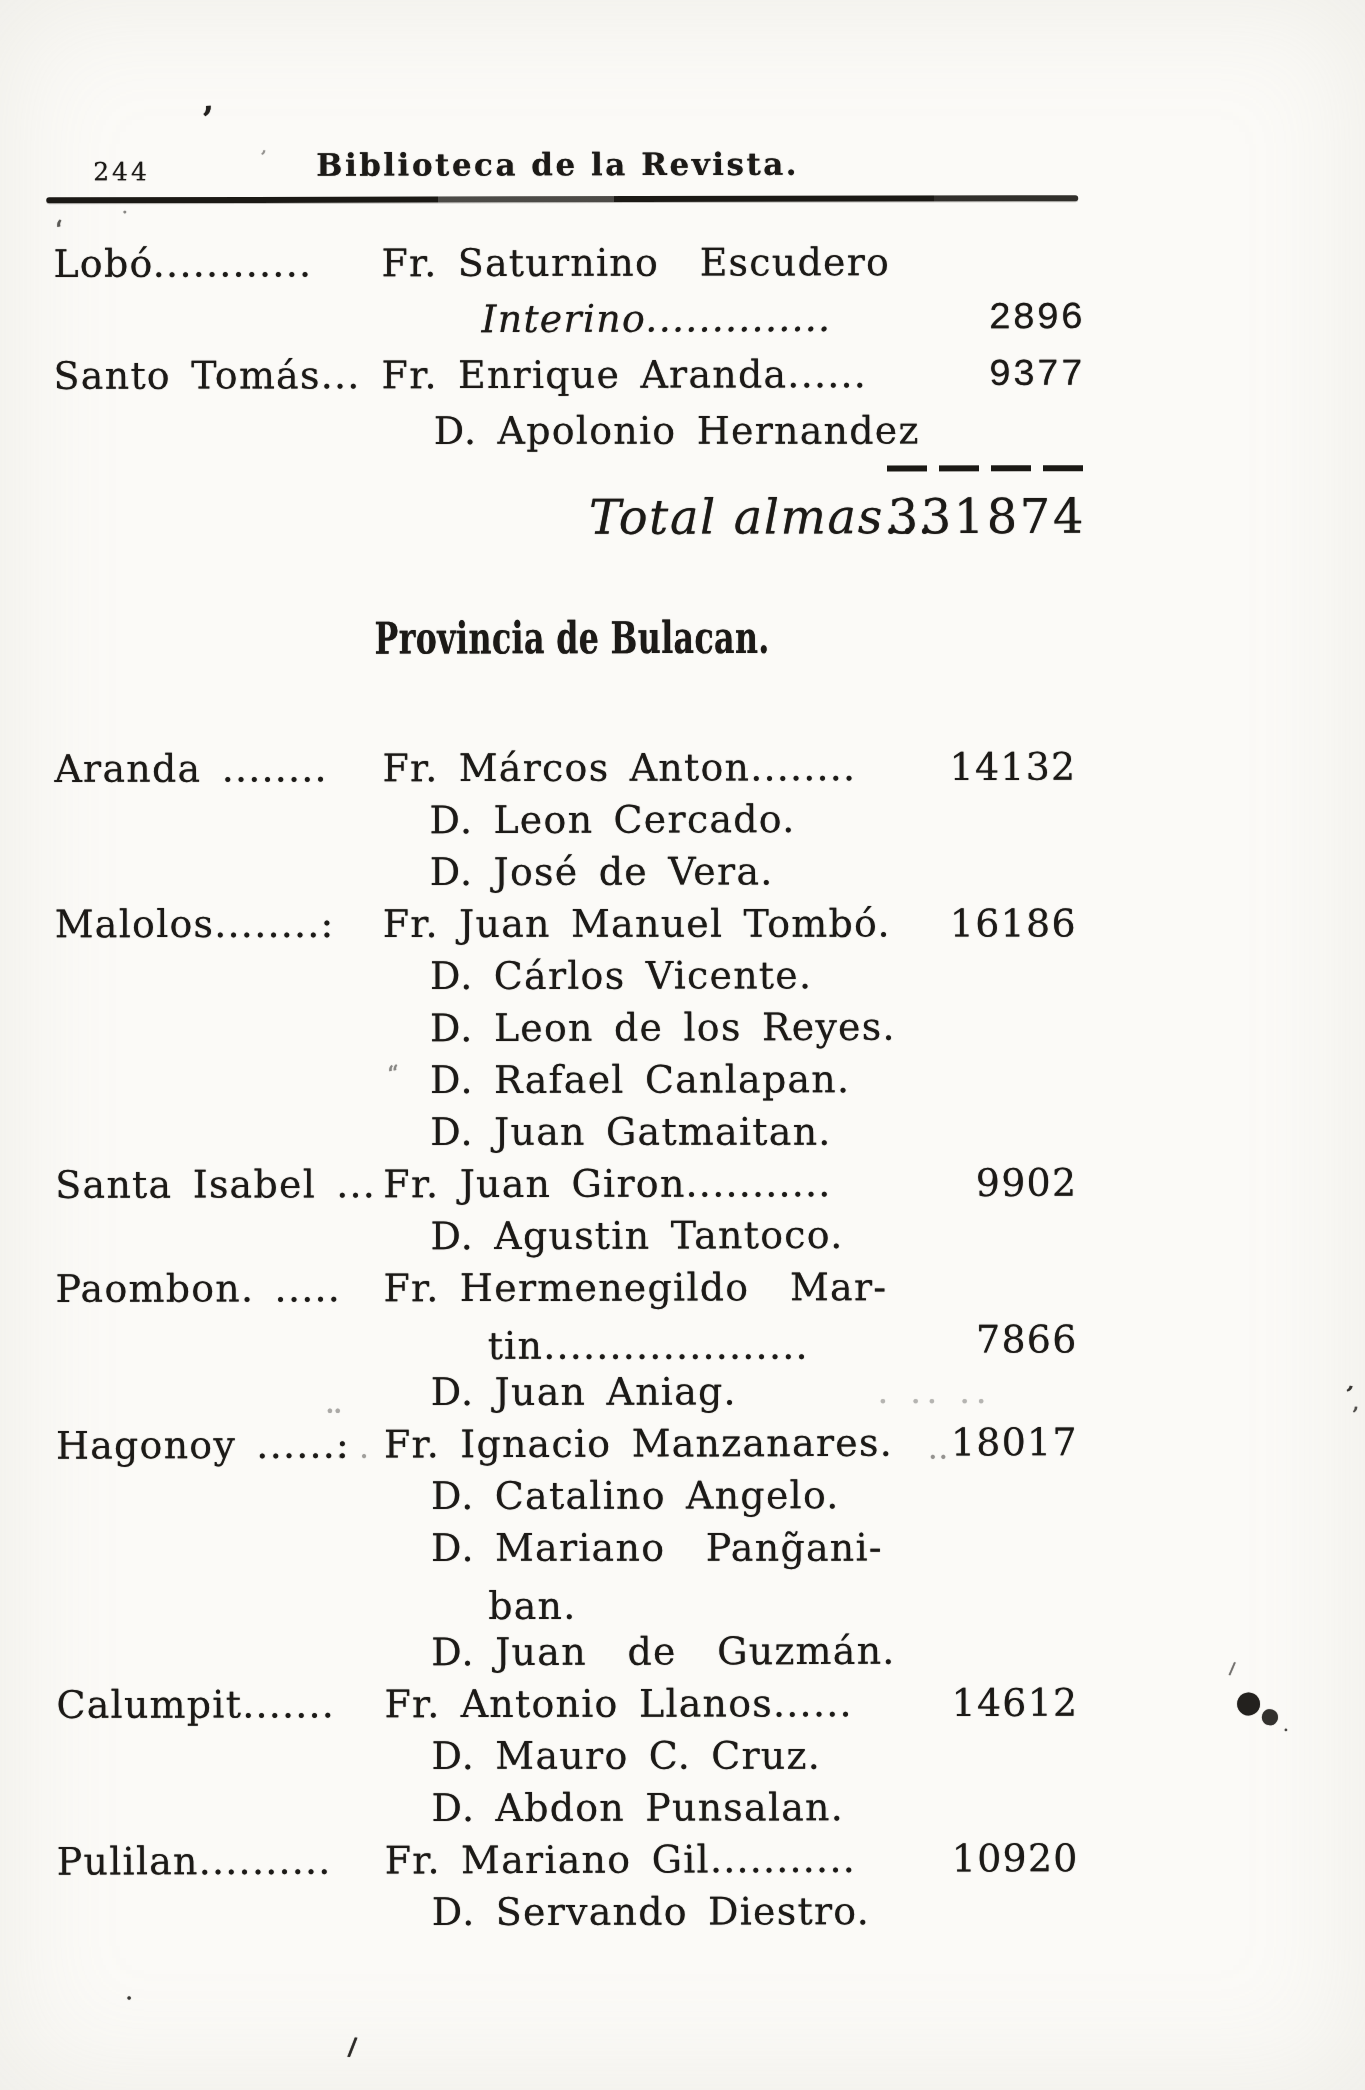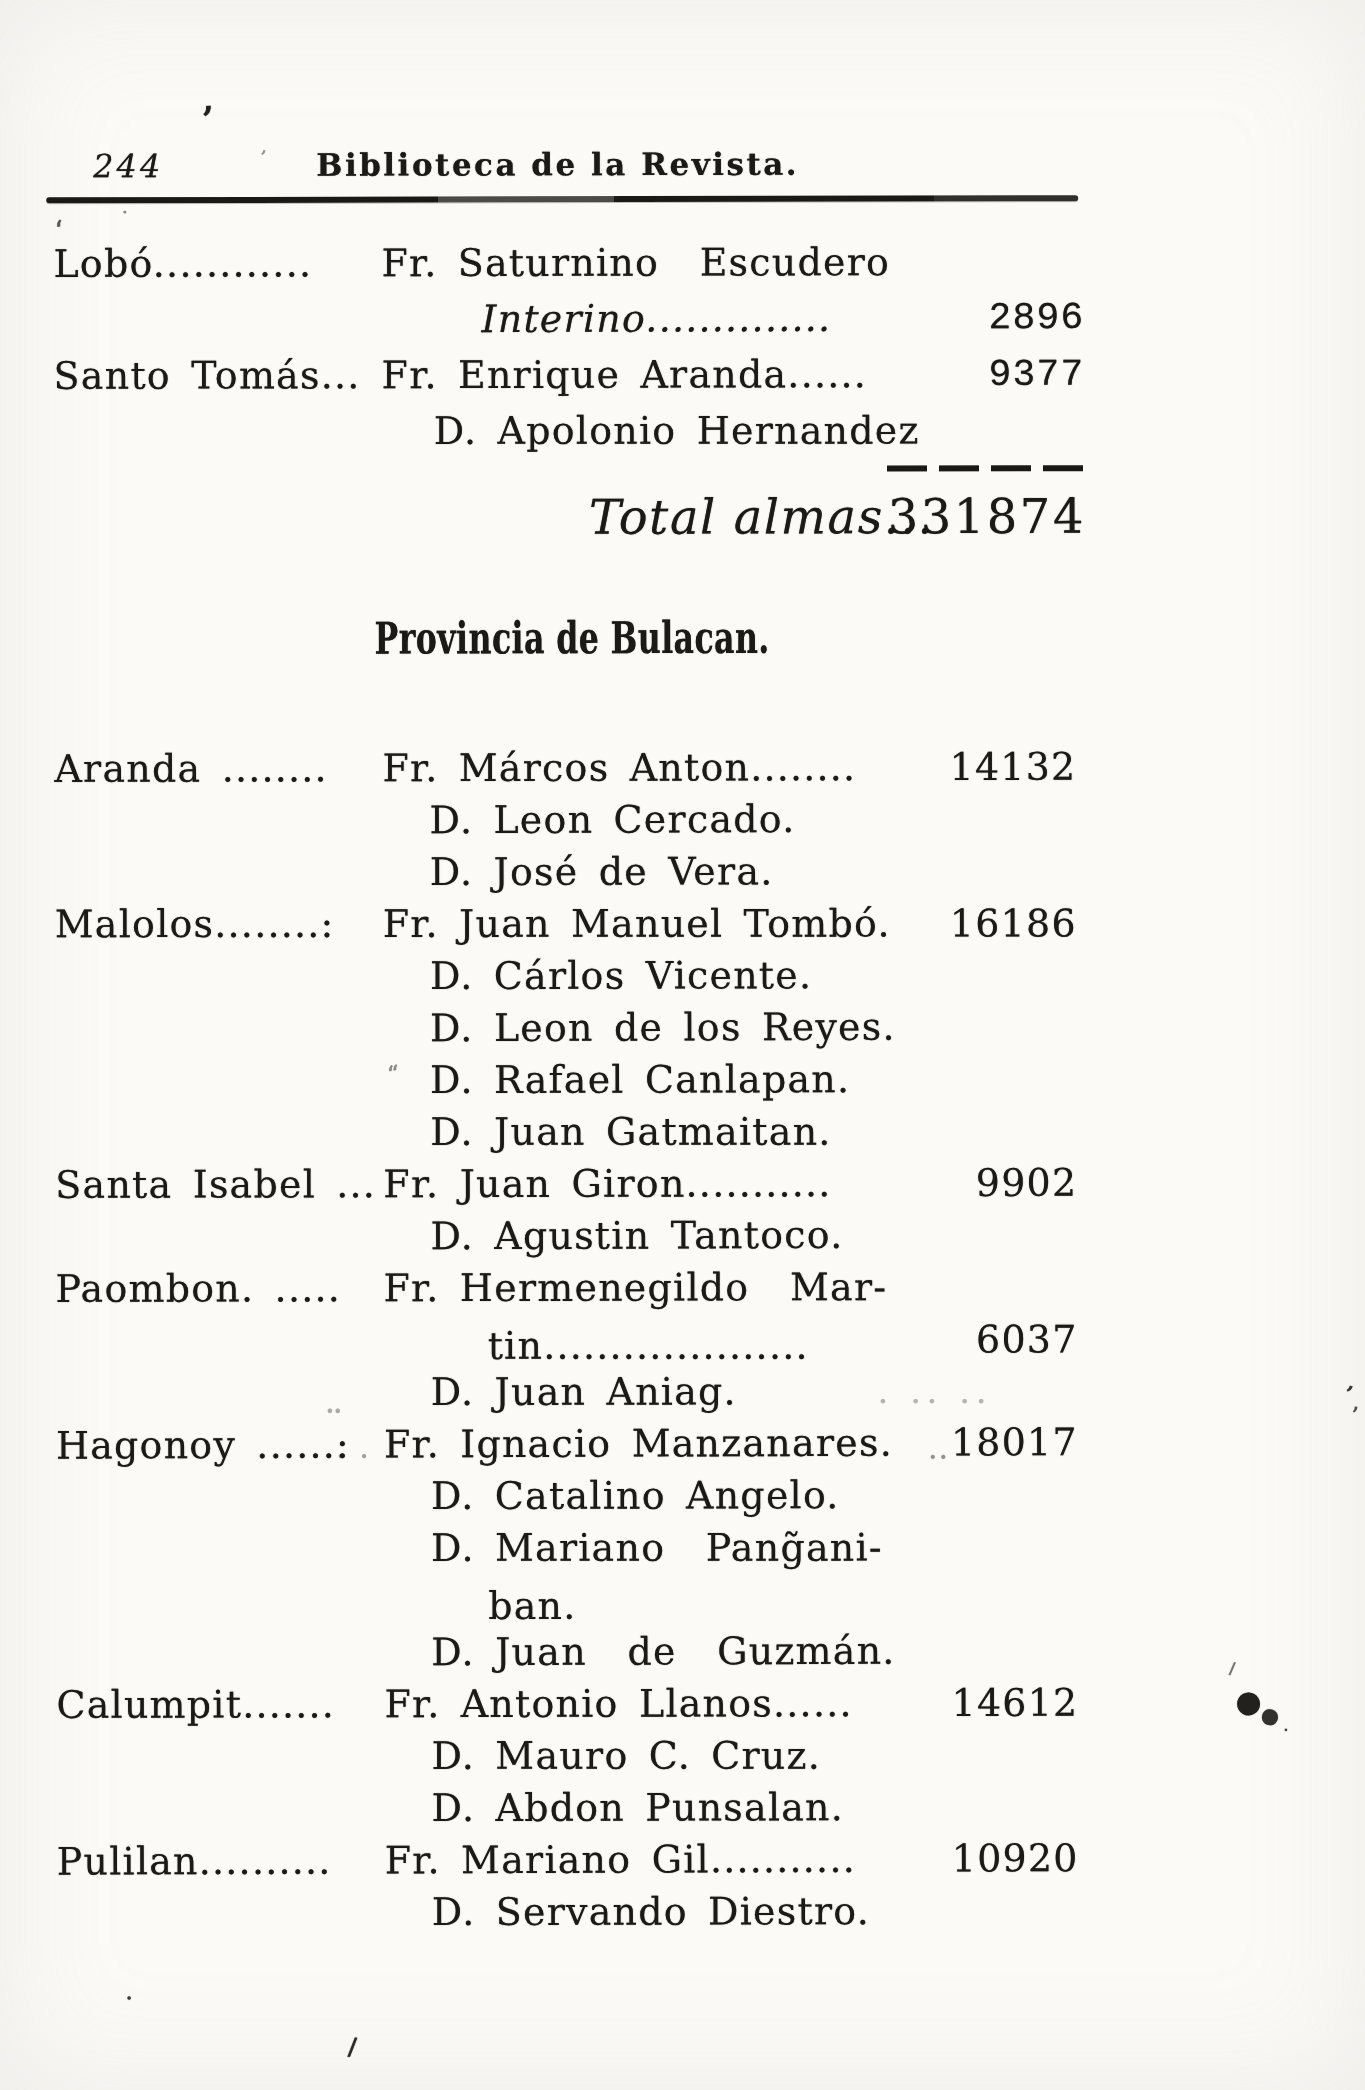--- a/index.html
+++ b/index.html
@@ -4,21 +4,21 @@
 <style>
   html,body{margin:0;padding:0;background:#dedcd7;}
   .page{
     position:relative;width:1365px;height:2090px;background:#fbfaf7;
     overflow:hidden;font-family:"DejaVu Serif","Liberation Serif",serif;color:#1c1a17;
     box-shadow:inset 0 0 120px rgba(180,175,160,.18);
   }
   .content{position:absolute;inset:0;transform:rotate(-0.12deg);}
   .content, .content *{text-shadow:0 0 1px rgba(28,26,23,.75);}
   
-  .pagenum{position:absolute;left:95px;top:146px;font-size:32px;letter-spacing:3px;font-style:italic;}
+  .pagenum{position:absolute;left:95px;top:156px;font-size:25px;letter-spacing:3px;}
   .running-title{position:absolute;left:318px;top:146px;font-size:31px;font-weight:bold;letter-spacing:2.5px;}
   .rule{position:absolute;left:48px;top:196px;width:1032px;height:6px;border-radius:3px;
         background:linear-gradient(90deg,#1b1915 0 38%,rgba(27,25,21,.78) 38% 55%,#1b1915 55% 86%,rgba(27,25,21,.9) 86%);
         box-shadow:0 1px 0 rgba(27,25,21,.25);}
   
   .list{position:absolute;left:55px;width:1040px;}
   #toplist{top:238px;}
   #mainlist{top:745px;}
   #toplist .row{height:56px;}
   #mainlist .row{height:52px;}
@@ -122,21 +122,21 @@
         </div>
         <div class="row">
           <span class="entry sub">D. Agustin Tantoco.</span>
         </div>
         <div class="row">
           <span class="town">Paombon. .....</span>
           <span class="entry main">Fr. Hermenegildo  Mar-</span>
         </div>
         <div class="row">
           <span class="entry sub2">tin....................</span>
-          <span class="num">6037</span>
+          <span class="num">7866</span>
         </div>
         <div class="row">
           <span class="entry sub">D. Juan Aniag.</span>
         </div>
         <div class="row">
           <span class="town">Hagonoy ......:</span>
           <span class="entry main">Fr. Ignacio Manzanares.</span>
           <span class="num">18017</span>
         </div>
         <div class="row">

